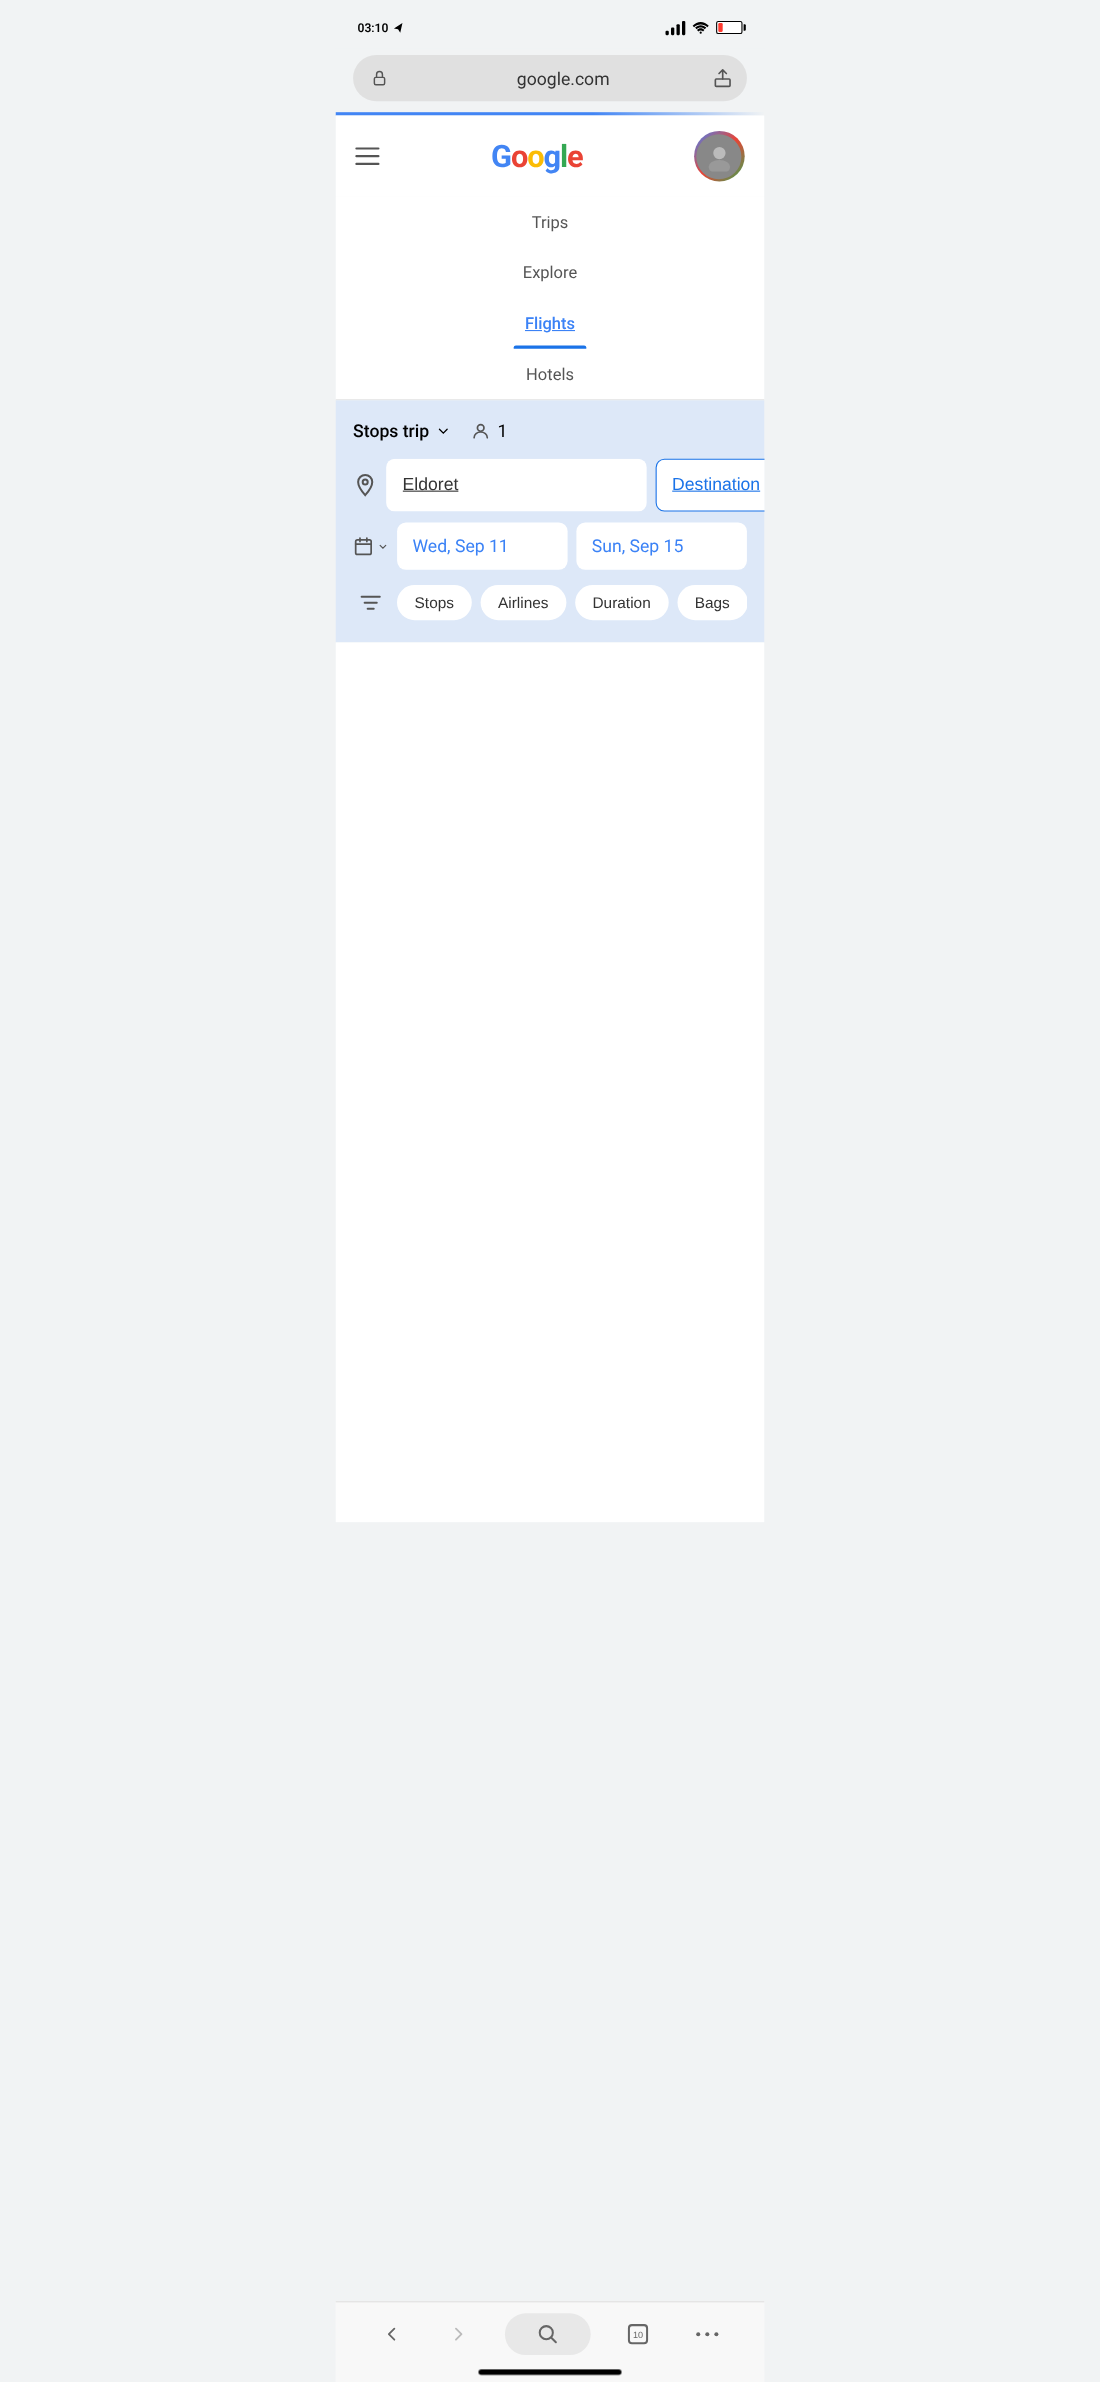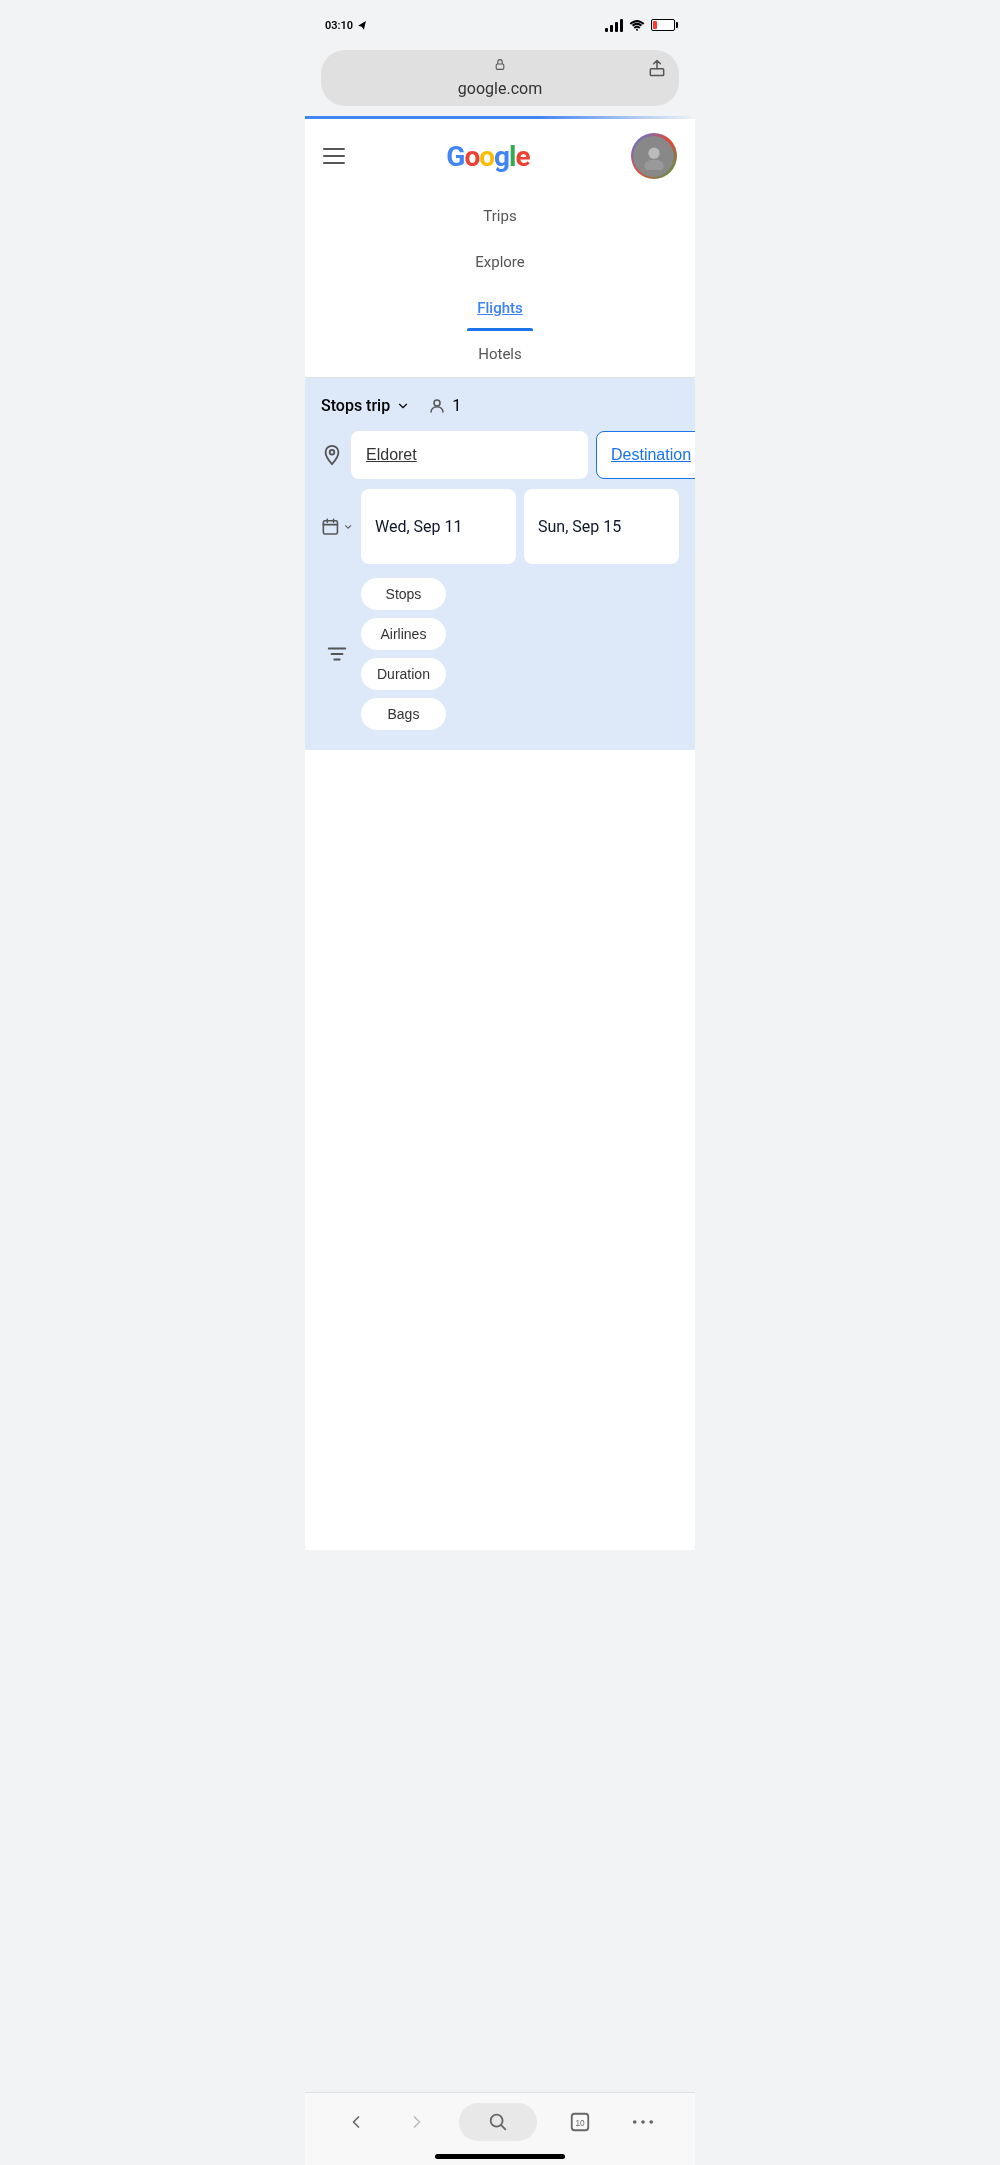--- a/index.html
+++ b/index.html
@@ -85,23 +85,22 @@
       background: #f1f3f4;
       padding: 6px 16px 10px;
     }
     .address-bar {
       background: #e0e0e0;
       border-radius: 24px;
       display: flex;
       align-items: center;
       padding: 8px 16px;
       gap: 8px;
-      height: 56px;
+      height: 42px;
       position: relative;
-      flex-direction: column;
     }
     .address-bar-text {
       flex: 1;
       text-align: center;
       font-size: 16px;
       color: #333;
     }
     .share-btn {
       position: absolute;
       right: 12px;
@@ -272,23 +271,23 @@
       width: 32px;
       display: flex;
       justify-content: center;
       align-items: center;
       gap: 3px;
     }
     .date-field {
       flex: 1;
       background: #fff;
       border-radius: 8px;
-      padding: 28px 14px;
+      padding: 12px 14px;
       font-size: 16px;
-      color: #0f172a;
+      color: #3b82f6;
     }
 
     
     .filter-row {
       display: flex;
       gap: 8px;
       align-items: center;
       overflow: hidden;
     }
     .filter-icon-wrap {
@@ -296,21 +295,20 @@
       display: flex;
       justify-content: center;
       align-items: center;
       flex-shrink: 0;
     }
     .chips-scroll {
       display: flex;
       gap: 8px;
       overflow-x: auto;
       scrollbar-width: none;
-      flex-direction: column;
     }
     .chips-scroll::-webkit-scrollbar { display: none; }
     .chip {
       background: #fff;
       border-radius: 20px;
       padding: 8px 16px;
       font-size: 14px;
       color: #333;
       white-space: nowrap;
       cursor: pointer;

